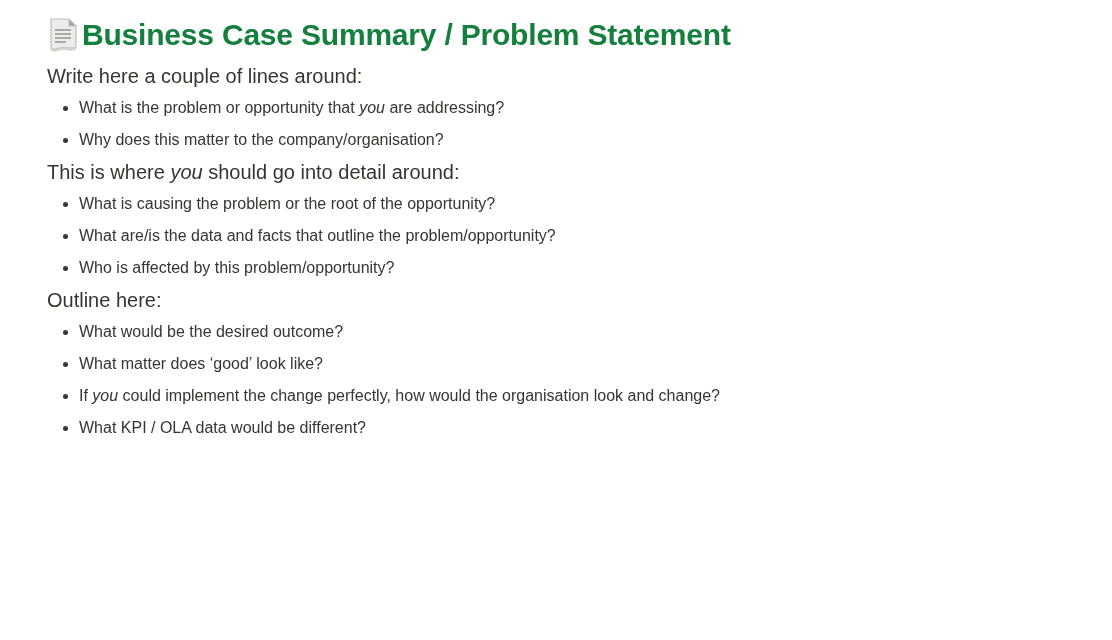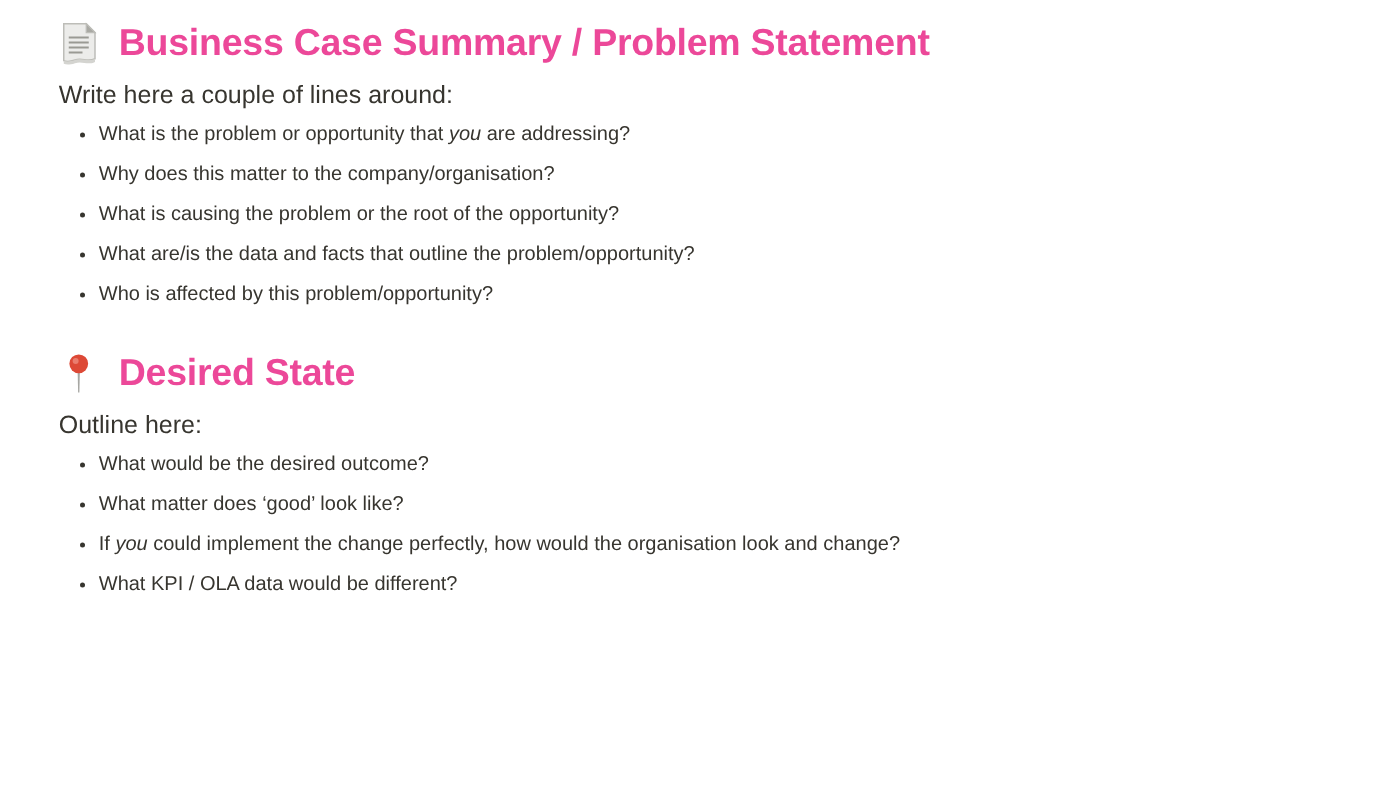--- a/index.html
+++ b/index.html
@@ -12,27 +12,27 @@
     font-family: "Liberation Sans", sans-serif;
     overflow: hidden;
   }
   .page {
     padding: 16px 40px 0 47px;
     max-width: 960px;
   }
   h1 {
     display: flex;
     align-items: center;
-    gap: 16px;
+    gap: 3px;
     font-size: 30px;
     line-height: 38px;
     font-weight: 700;
     letter-spacing: -0.2px;
     margin: 32px 0 10px 0;
-    color: #ec4899;
+    color: #15803d;
   }
   h1.first { margin-top: 0; }
   .emoji-box {
     width: 32px;
     height: 34px;
     flex: 0 0 32px;
     display: inline-flex;
     align-items: center;
     justify-content: center;
   }
@@ -72,36 +72,27 @@
       </svg>
     </span>
     <span>Business Case Summary / Problem Statement</span>
   </h1>
   <p class="intro"><span>Write here a couple of lines around:</span><span class="em"></span><span></span></p>
   <ul>
     <li><span>What is the problem or opportunity that </span><span class="em">you</span><span> are addressing?</span></li>
     <li><span>Why does this matter to the company/organisation?</span><span class="em"></span><span></span></li>
   </ul>
 
+  <p class="intro"><span>This is where </span><span class="em">you</span><span> should go into detail around:</span></p>
   <ul>
     <li><span>What is causing the problem or the root of the opportunity?</span><span class="em"></span><span></span></li>
     <li><span>What are/is the data and facts that outline the problem/opportunity?</span><span class="em"></span><span></span></li>
     <li><span>Who is affected by this problem/opportunity?</span><span class="em"></span><span></span></li>
   </ul>
 
-  <h1>
-    <span class="emoji-box">
-      <svg width="30" height="34" viewBox="0 0 30 34" aria-hidden="true">
-        <polygon points="14.1,15 15.9,15 15.5,32 14.5,32" fill="#a7a7a3"></polygon>
-        <circle cx="15" cy="9" r="7.5" fill="#dd4936"></circle>
-        <circle cx="12.5" cy="6.8" r="2.4" fill="#ea7d6e"></circle>
-      </svg>
-    </span>
-    <span>Desired State</span>
-  </h1>
   <p class="intro"><span>Outline here:</span><span class="em"></span><span></span></p>
   <ul>
     <li><span>What would be the desired outcome?</span><span class="em"></span><span></span></li>
     <li><span>What matter does ‘good’ look like?</span><span class="em"></span><span></span></li>
     <li><span>If </span><span class="em">you</span><span> could implement the change perfectly, how would the organisation look and change?</span></li>
     <li><span>What KPI / OLA data would be different?</span><span class="em"></span><span></span></li>
   </ul>
 
 </div>
 

